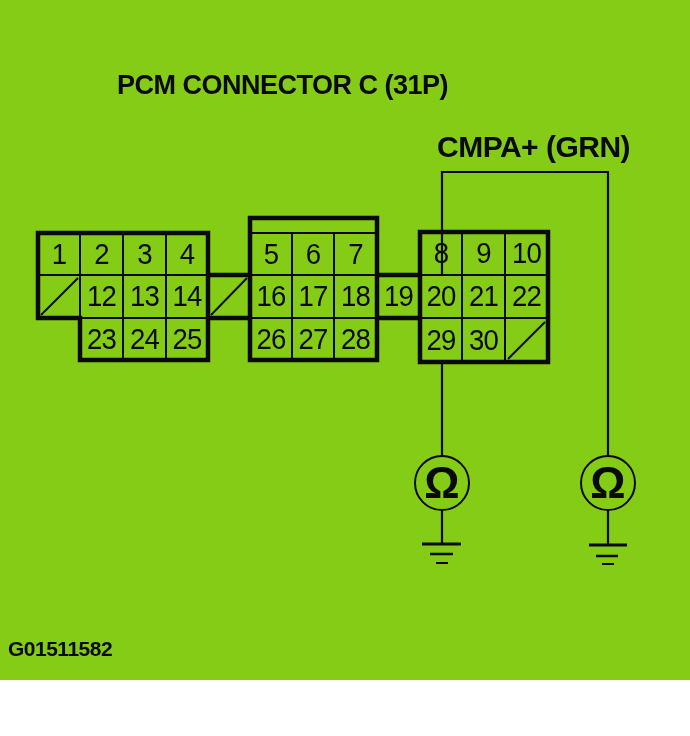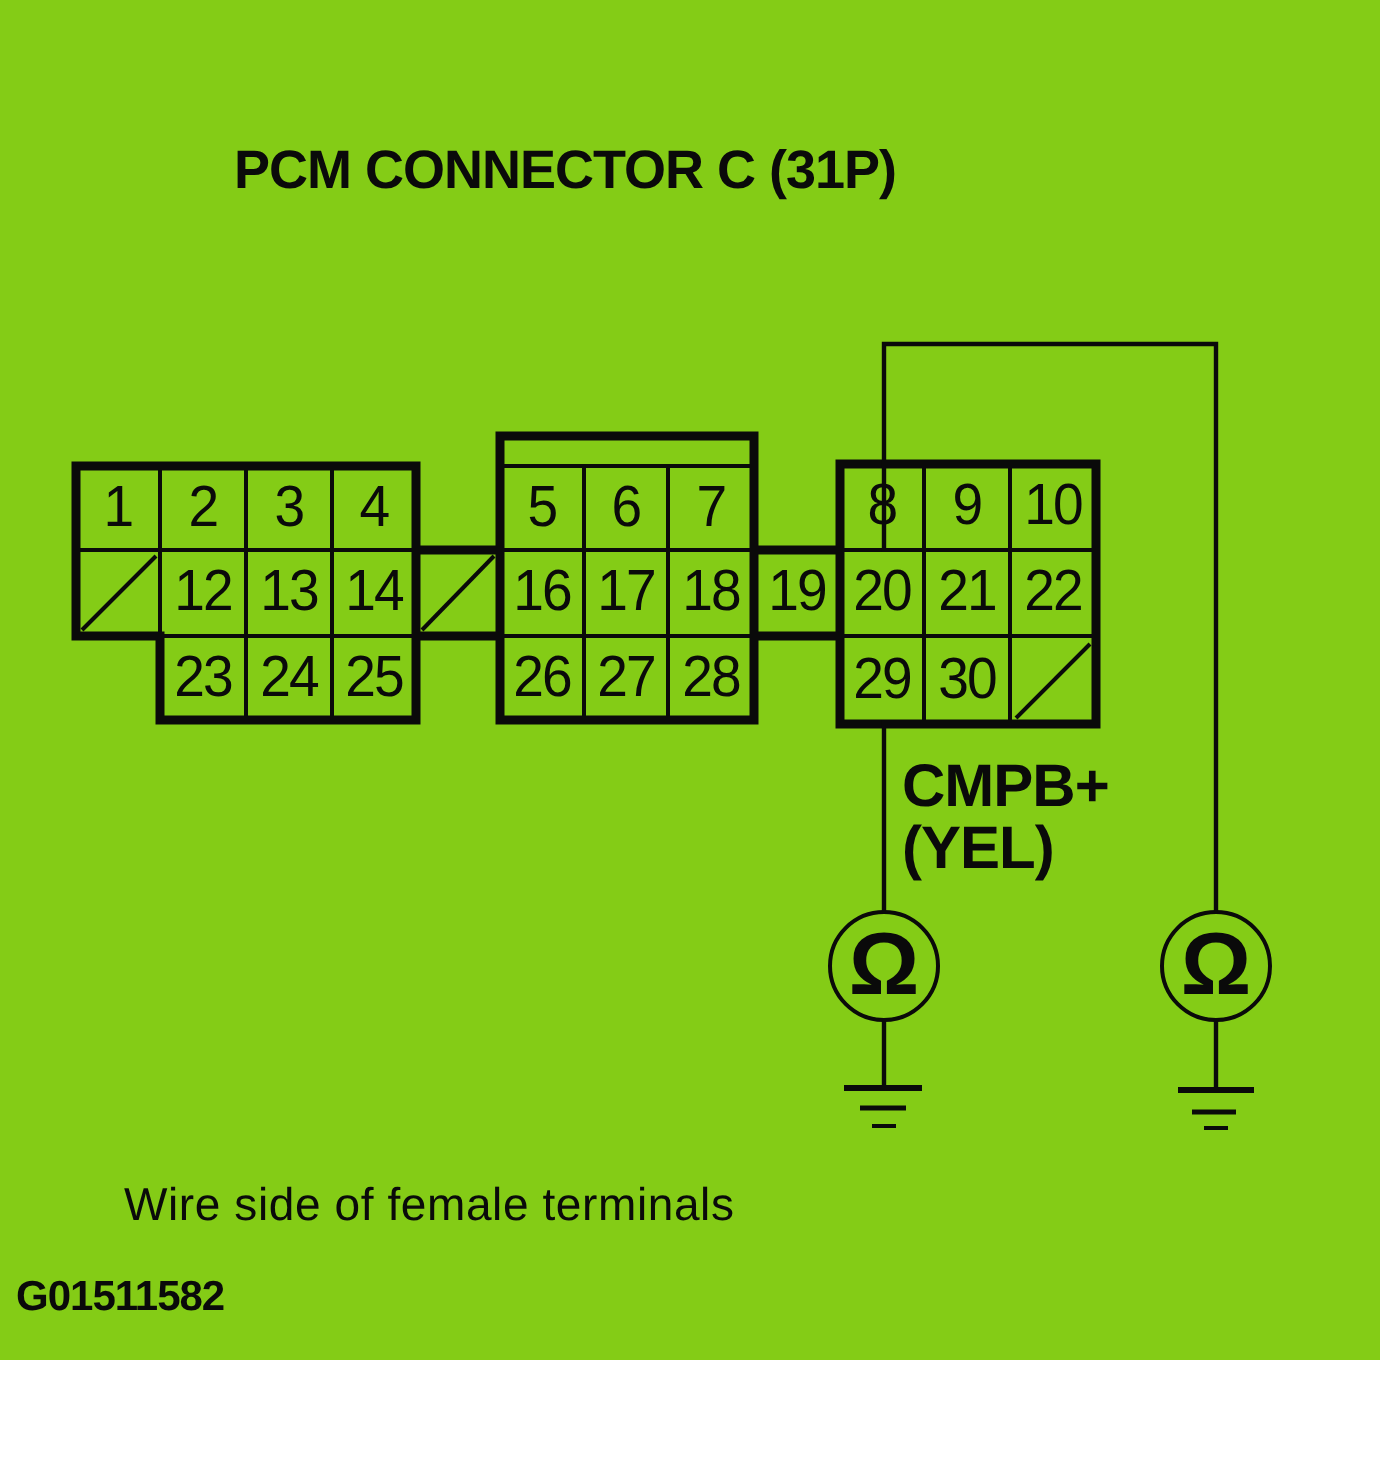--- a/index.html
+++ b/index.html
@@ -34,20 +34,21 @@
   }
   svg{position:absolute;left:0;top:0;}
   svg *{stroke:#0a0a0a;stroke-linejoin:miter;stroke-linecap:butt;}
 </style>
 </head>
 <body>
 
 <div class="canvas">
 
   <div class="abs title">PCM CONNECTOR C (31P)</div>
+  <div class="abs cmpa">CMPA+ (GRN)</div>
 
   <div class="pin" style="left:38px;top:233px;width:42px;height:42px">1</div>
   <div class="pin" style="left:80px;top:233px;width:43px;height:42px">2</div>
   <div class="pin" style="left:123px;top:233px;width:43px;height:42px">3</div>
   <div class="pin" style="left:166px;top:233px;width:42px;height:42px">4</div>
   <div class="pin" style="left:250px;top:233px;width:42px;height:42px">5</div>
   <div class="pin" style="left:292px;top:233px;width:42px;height:42px">6</div>
   <div class="pin" style="left:334px;top:233px;width:43px;height:42px">7</div>
   <div class="pin" style="left:420px;top:232px;width:42px;height:43px">8</div>
   <div class="pin" style="left:462px;top:232px;width:43px;height:43px">9</div>
@@ -133,21 +134,16 @@
     <g>
       <line x1="589" y1="545" x2="627" y2="545" stroke-width="3"></line>
       <line x1="596" y1="556" x2="618" y2="556" stroke-width="2.5"></line>
       <line x1="602" y1="564" x2="614" y2="564" stroke-width="2"></line>
     </g>
   </svg>
 
   <div class="ohm" style="left:415px;top:458px">Ω</div>
   <div class="ohm" style="left:581px;top:458px">Ω</div>
 
-  <div class="abs cmpb">
-    <div>CMPB+</div>
-    <div>(YEL)</div>
-  </div>
 
-  <div class="abs caption">Wire side of female terminals</div>
   <div class="abs figid">G01511582</div>
 
 </div>
 
 </body></html>

